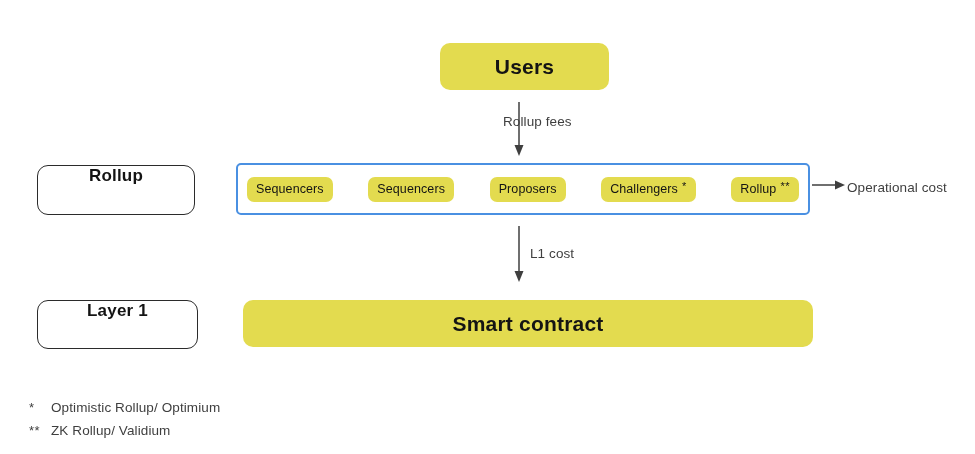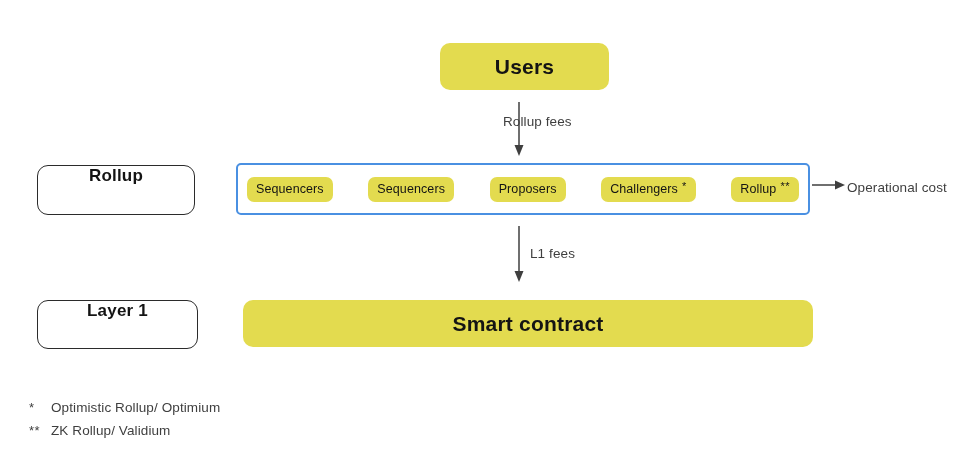--- a/index.html
+++ b/index.html
@@ -217,21 +217,21 @@
   <svg class="arrow-svg" id="arrow-operational" width="34" height="14">
     <line x1="0" y1="7" x2="26" y2="7" stroke="#3f3f3f" stroke-width="1.5"></line>
     <polygon points="33,7 23,2.6 23,11.4" fill="#3f3f3f"></polygon>
   </svg>
   <div class="arrow-label" id="label-operational">Operational cost</div>
 
   <svg class="arrow-svg" id="arrow-l1-cost" width="30" height="62">
     <line x1="14" y1="2" x2="14" y2="50" stroke="#3f3f3f" stroke-width="1.5"></line>
     <polygon points="14,58 9.5,47 18.5,47" fill="#3f3f3f"></polygon>
   </svg>
-  <div class="arrow-label" id="label-l1-cost">L1 fees</div>
+  <div class="arrow-label" id="label-l1-cost">L1 cost</div>
 
   <div class="layer-label" id="layer1-label">
     <span>Layer 1</span>
   </div>
 
   <div class="yellow-box" id="smart-contract-box">
     <span>Smart contract</span>
   </div>
 
   <div id="footnotes">

